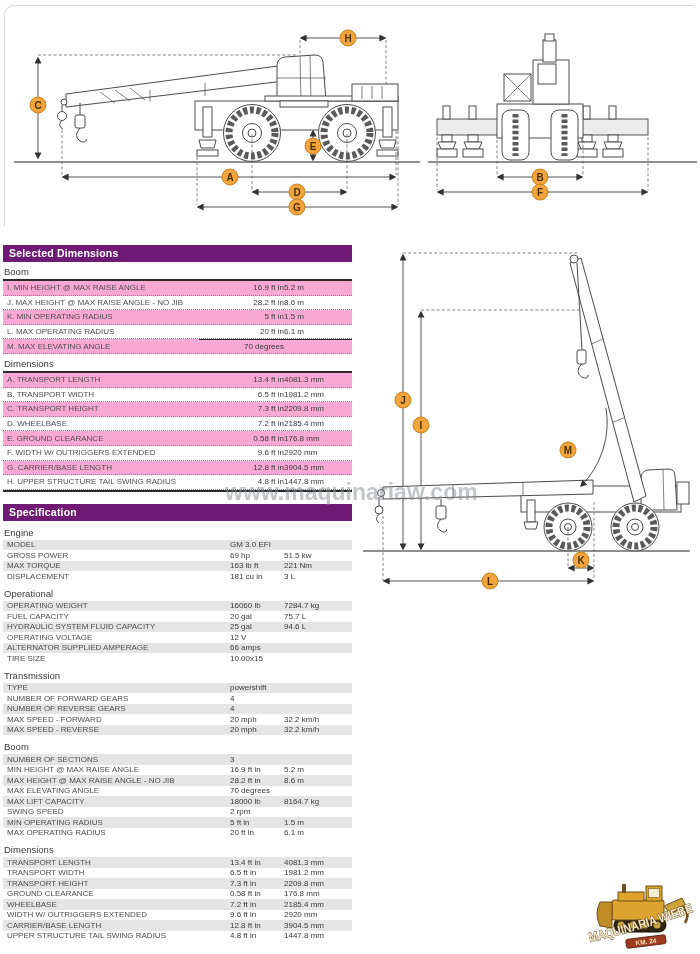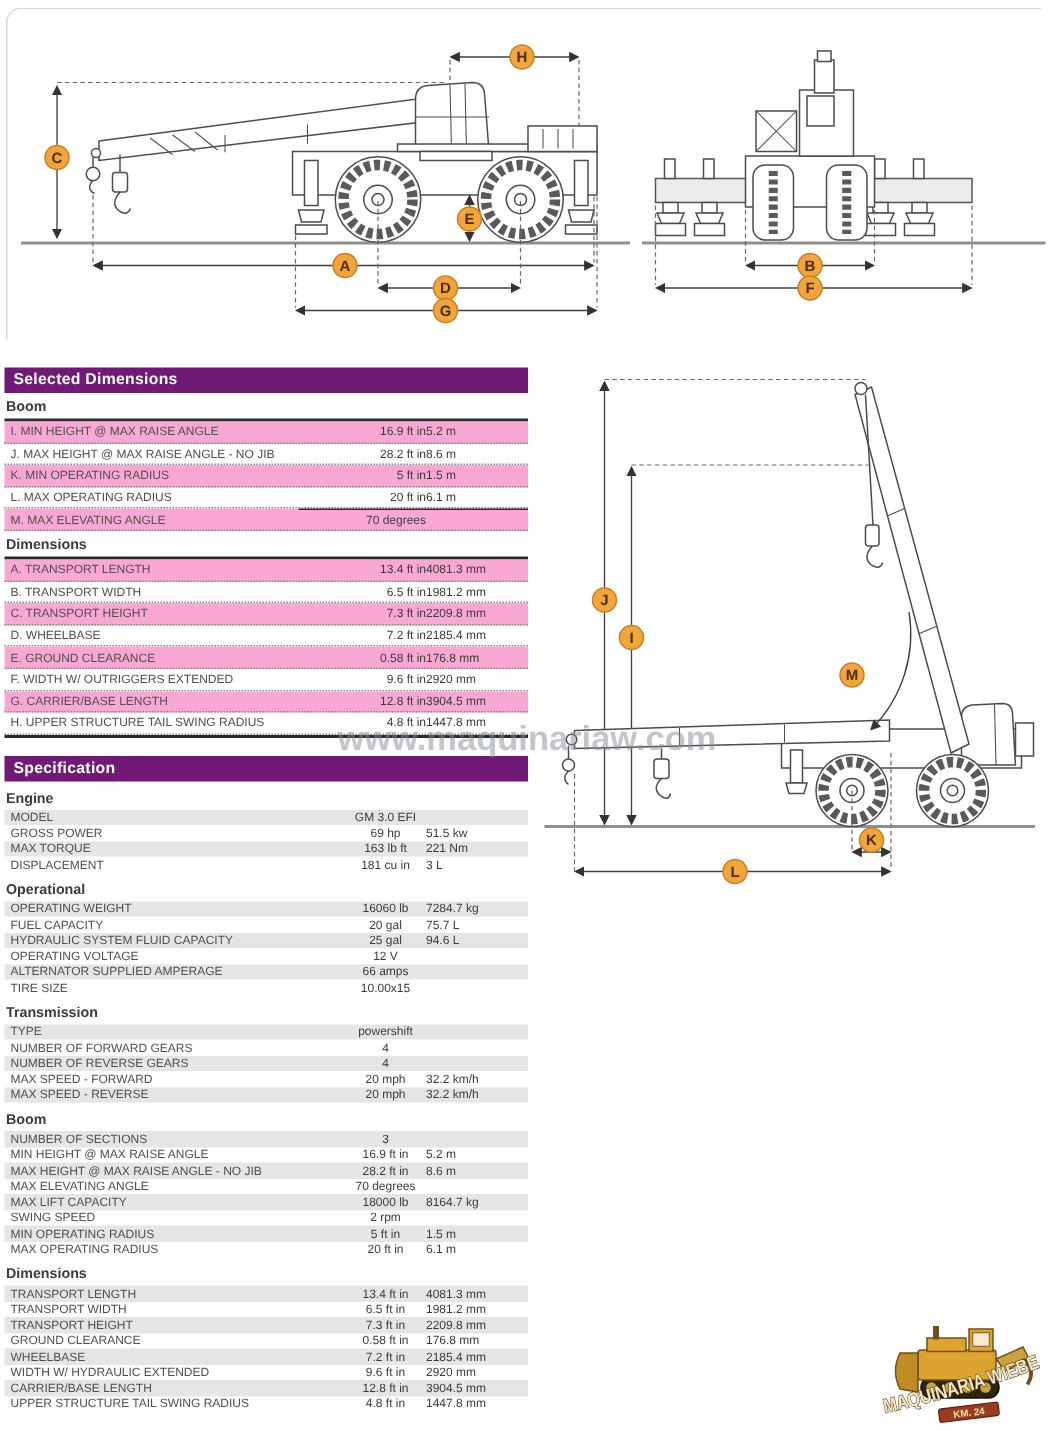--- a/index.html
+++ b/index.html
@@ -8,37 +8,37 @@
         font-family:"Liberation Sans",sans-serif;overflow:hidden}
   .frame{position:absolute;left:4px;top:5px;width:690px;height:222px;
          border-top:1px solid #d9d9d9;border-left:1px solid #d9d9d9;
          border-top-left-radius:10px}
   #svg-top{position:absolute;left:0;top:0}
   #svg-raised{position:absolute;left:353px;top:238px}
   .left-col{position:absolute;left:3px;top:245px;width:349px;font-size:8px}
   .hdr{height:17px;line-height:17px;background:#701a75;color:#ffffff;
        font-size:10.5px;font-weight:bold;padding-left:6px;letter-spacing:.2px}
   .hdr2{margin-top:12px}
-  .sec-title{font-size:9.5px;line-height:11px;font-weight:bold;color:#3a3a3c;margin:4px 0 2px 1px}
+  .sec-title{font-size:9.5px;line-height:11px;font-weight:normal;color:#3a3a3c;margin:4px 0 2px 1px}
   #spec-tables .sec-title{margin-top:6px}
   .tbl{width:100%}
   .trow{display:flex;align-items:center}
   .c-label{flex:1;padding-left:4px;color:#4f4f4f;white-space:nowrap;overflow:hidden}
   .vals{display:flex;width:153px;padding-right:6px;height:100%;align-items:center}
   .c-v1{width:85px;text-align:right;color:#3b3b3b}
   .c-v2{width:62px;text-align:left;color:#3b3b3b}
   .tan{border-top:2px solid #2a2a2a}
   .tan-last{border-bottom:2px solid #2a2a2a}
   .tan .trow{height:14.6px;border-bottom:1px dotted #868686}
   .tan .trow:last-child{border-bottom:1px dotted #868686}
   .tan .shade{background:#f9a8d4}
   .tan .merge .vals{border-top:1.4px solid #2a2a2a}
   .gray .trow{height:10.5px}
   .gray .shade{background:#e5e5e5}
-  .gray .c-v1{text-align:center;padding-left:31px}
+  .gray .c-v1{text-align:left;padding-left:31px}
   .watermark{position:absolute;left:225px;top:479px;font-size:23px;font-weight:bold;
              color:#878f97;opacity:.5;white-space:nowrap;z-index:5}
   .logo{position:absolute;left:588px;top:876px}
   
   .ground{stroke:#8f8f8f;stroke-width:2}
   .dim{stroke:#3f3f3f;stroke-width:.9;fill:none}
   .dash{stroke:#666;stroke-width:.8;fill:none;stroke-dasharray:3 2.2}
   .mach{stroke:#4c4c4c;stroke-width:1;fill:#fff}
   .machf{stroke:#555;stroke-width:1;fill:#ececec}
   .machn{stroke:#4c4c4c;stroke-width:1;fill:none}
@@ -590,21 +590,21 @@
             </div>
           </div>
           <div class="trow shade">
             <div class="c-label">WHEELBASE</div>
             <div class="vals">
               <div class="c-v1">7.2 ft in</div>
               <div class="c-v2">2185.4 mm</div>
             </div>
           </div>
           <div class="trow plain">
-            <div class="c-label">WIDTH W/ HYDRAULIC EXTENDED</div>
+            <div class="c-label">WIDTH W/ OUTRIGGERS EXTENDED</div>
             <div class="vals">
               <div class="c-v1">9.6 ft in</div>
               <div class="c-v2">2920 mm</div>
             </div>
           </div>
           <div class="trow shade">
             <div class="c-label">CARRIER/BASE LENGTH</div>
             <div class="vals">
               <div class="c-v1">12.8 ft in</div>
               <div class="c-v2">3904.5 mm</div>

